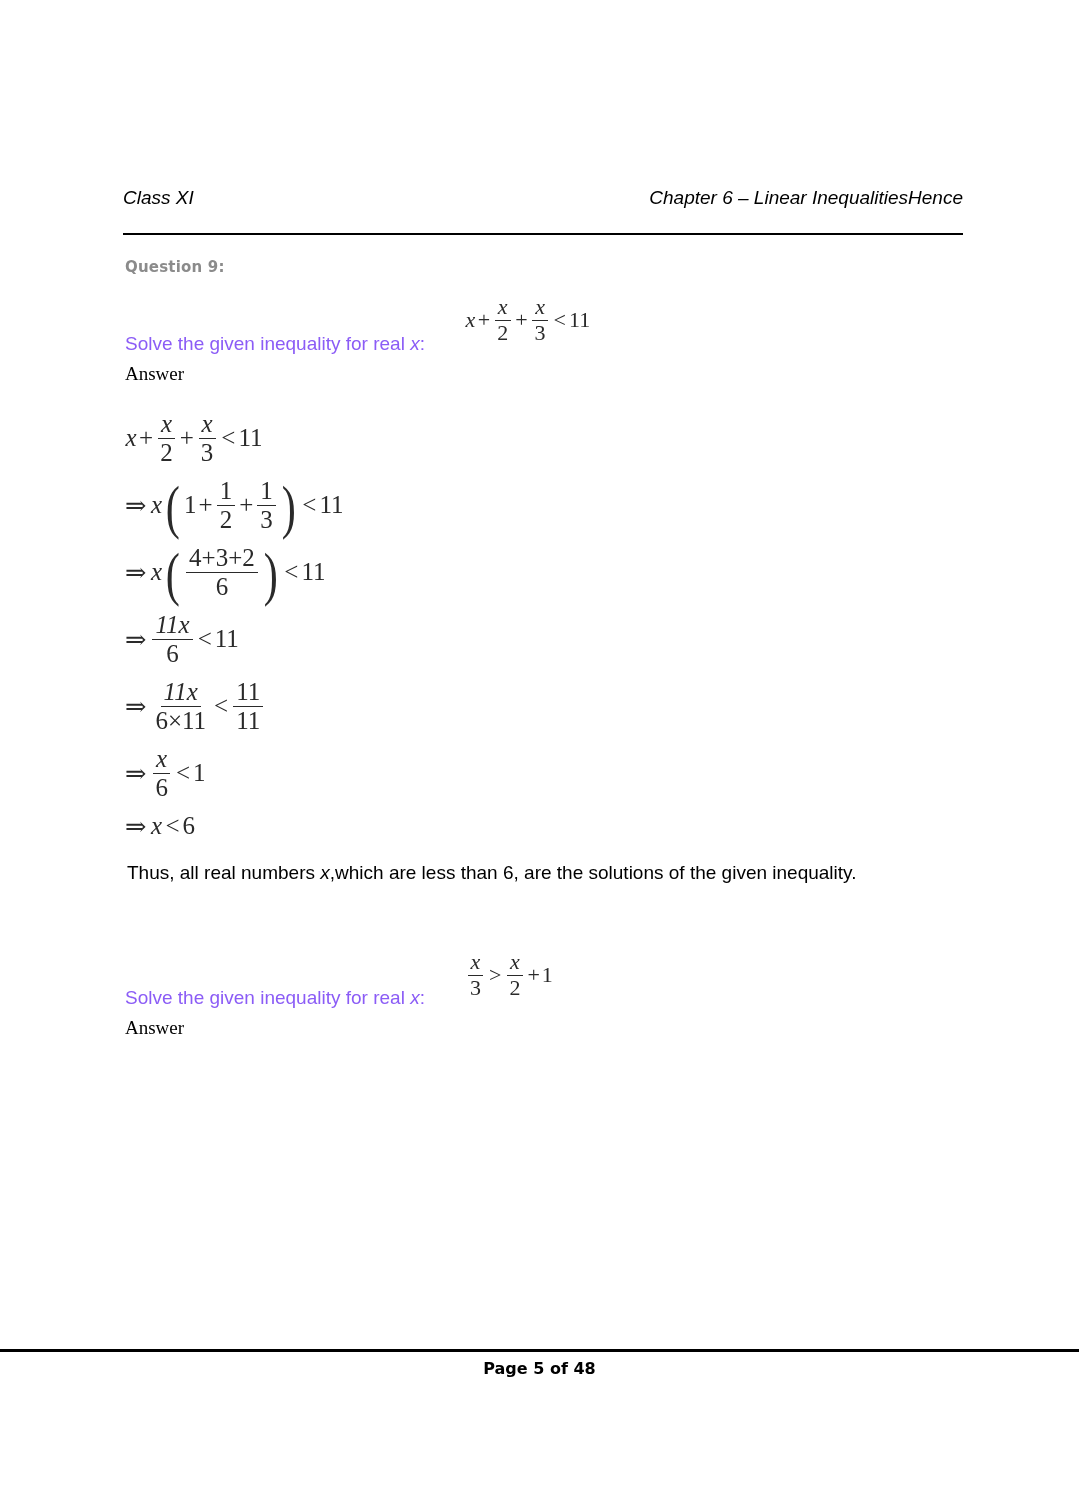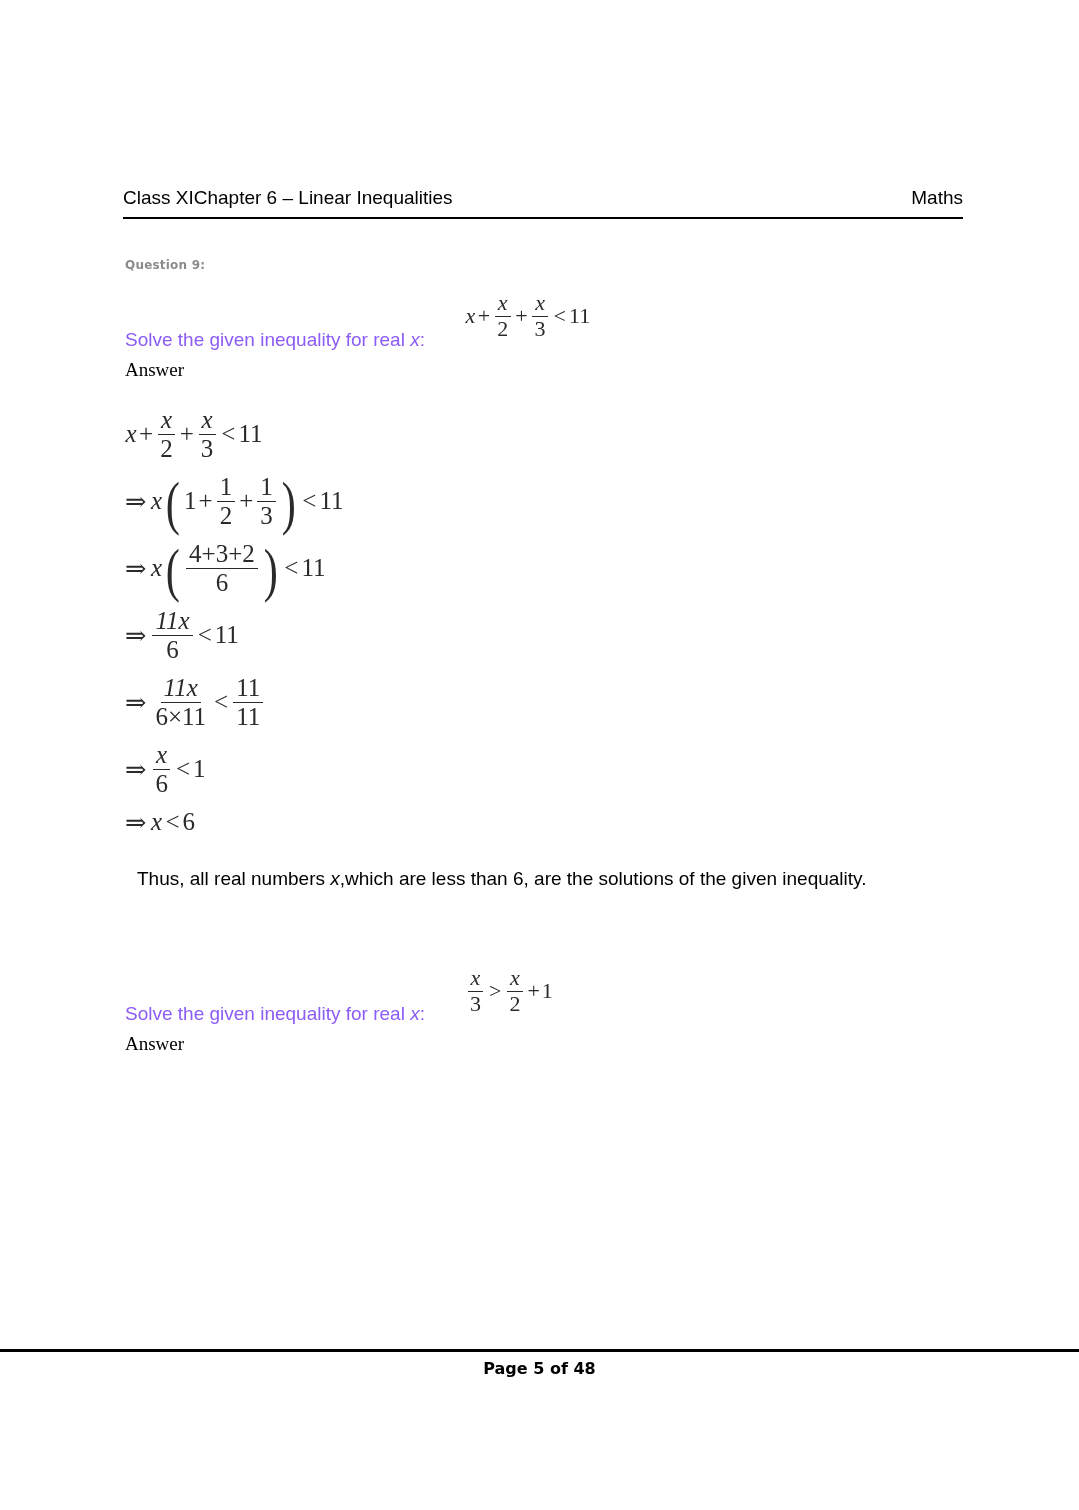--- a/index.html
+++ b/index.html
@@ -28,38 +28,39 @@
     left: 123px;
     top: 186px;
     width: 840px;
     display: flex;
     align-items: baseline;
     justify-content: space-between;
     font-family: "Liberation Sans", sans-serif;
     font-size: 19px;
     line-height: 24px;
     color: #000;
-    padding-bottom: 7px;
+    padding-bottom: 23px;
     border-bottom: 2px solid #000;
+    font-style: italic;
   }
   .doc-header .hdr-left   { flex: 0 0 auto; }
-  .doc-header .hdr-center { flex: 1 1 auto; text-align: left; }
+  .doc-header .hdr-center { flex: 1 1 auto; text-align: right; }
   .doc-header .hdr-right  { flex: 0 0 auto; }
 
   
   .content {
     position: absolute;
     left: 125px;
     top: 258px;
     width: 840px;
   }
 
   .q-heading {
     font-family: "DejaVu Sans", sans-serif;
-    font-size: 12px;
+    font-size: 15px;
     font-weight: bold;
     color: #8b8b8b;
     letter-spacing: 0.2px;
     margin: 0;
   }
 
   .prompt-row {
     display: flex;
     align-items: flex-end;
     margin: 0;
@@ -78,21 +79,21 @@
     font-size: 19px;
     line-height: 30px;
     color: #000;
   }
 
   .body-line {
     font-family: "Liberation Sans", sans-serif;
     font-size: 19px;
     line-height: 34px;
     color: #000;
-    margin: 12px;
+    margin: 2px;
   }
   .body-line .var { font-style: italic; }
 
   
   .math {
     font-family: "Liberation Serif", "DejaVu Serif", serif;
     color: #2a2a2a;
     display: inline-flex;
     align-items: center;
     white-space: nowrap;
@@ -161,21 +162,21 @@
   }
 </style>
 </head>
 <body>
 
 <div class="page">
 
   <div class="doc-header">
     <span class="hdr-left">Class XI</span>
     <span class="hdr-center">Chapter 6 – Linear Inequalities</span>
-    <span class="hdr-right">Maths</span>
+    <span class="hdr-right">Hence</span>
   </div>
 
   <div class="content">
 
     <div>
 
       <div class="q-heading">Question 9:</div>
 
       <div style="height:34px"></div>
 

